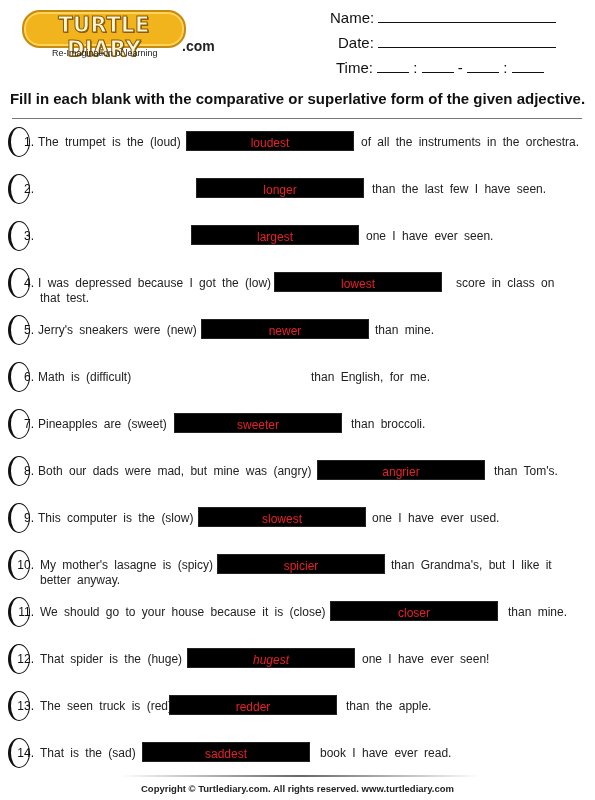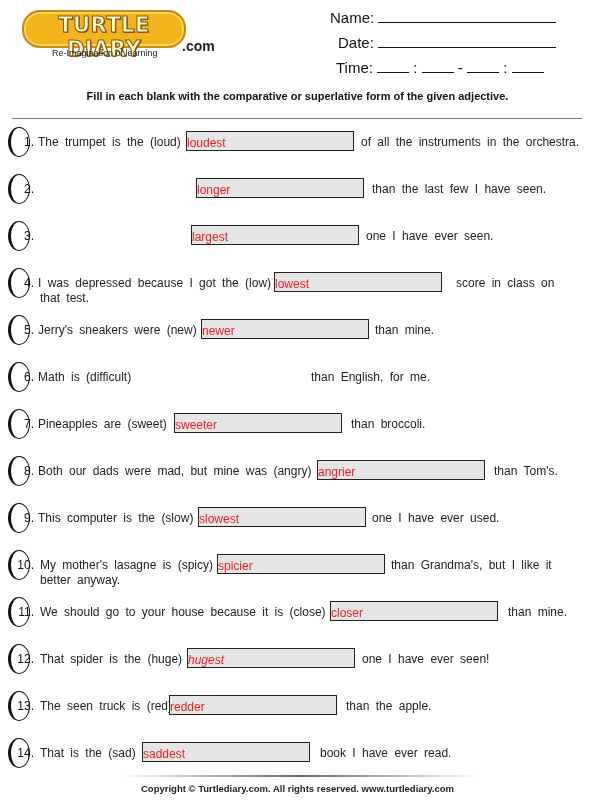--- a/index.html
+++ b/index.html
@@ -20,33 +20,33 @@
     
     .info { position: absolute; left: 318px; top: 4px; width: 260px; font-size: 15px; color: #111; }
     .info-row { position: absolute; white-space: nowrap; }
     .info-row.name { left: 12px; top: 4px; }
     .info-row.date { left: 20px; top: 29px; }
     .info-row.time { left: 18px; top: 54px; }
     .info-line { display: inline-block; border-bottom: 1px solid #111; height: 14px; vertical-align: baseline; }
 
     
     .instructions { position: absolute; left: 0; top: 90px; width: 595px; text-align: center;
-      font-weight: bold; font-size: 11px; color: #111; }
+      font-weight: bold; font-size: 15px; color: #111; }
     .divider { position: absolute; left: 12px; top: 118px; width: 570px; height: 1px; background: #777; }
 
     
     .q { position: absolute; left: 8px; width: 580px; height: 36px; font-size: 12px; color: #222; }
     .q-num { position: absolute; left: 0; top: 0; width: 24px; height: 32px; }
     .q-num .ring { position: absolute; left: 0; top: 0; width: 22px; height: 30px;
       border: 1.5px solid #111; border-left-width: 3px; border-radius: 50%; box-sizing: border-box; }
     .q-num .num { position: absolute; left: 0; top: 8px; width: 26px; text-align: right; font-size: 12px; color: #111; }
     .q-text { position: absolute; top: 8px; white-space: nowrap; word-spacing: 3px; }
     .q-text2 { position: absolute; top: 23px; left: 32px; white-space: nowrap; word-spacing: 3px; }
     .answer { position: absolute; top: 4px; width: 168px; height: 20px; border: 1px solid #222;
-      box-sizing: border-box; background: #e5e5e5; font-size: 12px; color: #e8202a;
+      box-sizing: border-box; background: #000000; text-align: center; font-size: 12px; color: #e8202a;
       line-height: 22px; word-spacing: 3px; }
 
     
     .footer-line { position: absolute; left: 120px; top: 775px; width: 360px; height: 2px;
       background: linear-gradient(to right, rgba(0,0,0,0), #666 50%, rgba(0,0,0,0)); }
     .footer { position: absolute; left: 0; top: 783px; width: 595px; text-align: center;
       font-size: 9.5px; font-weight: bold; color: #222; }
   </style>
 </head>
 <body>

